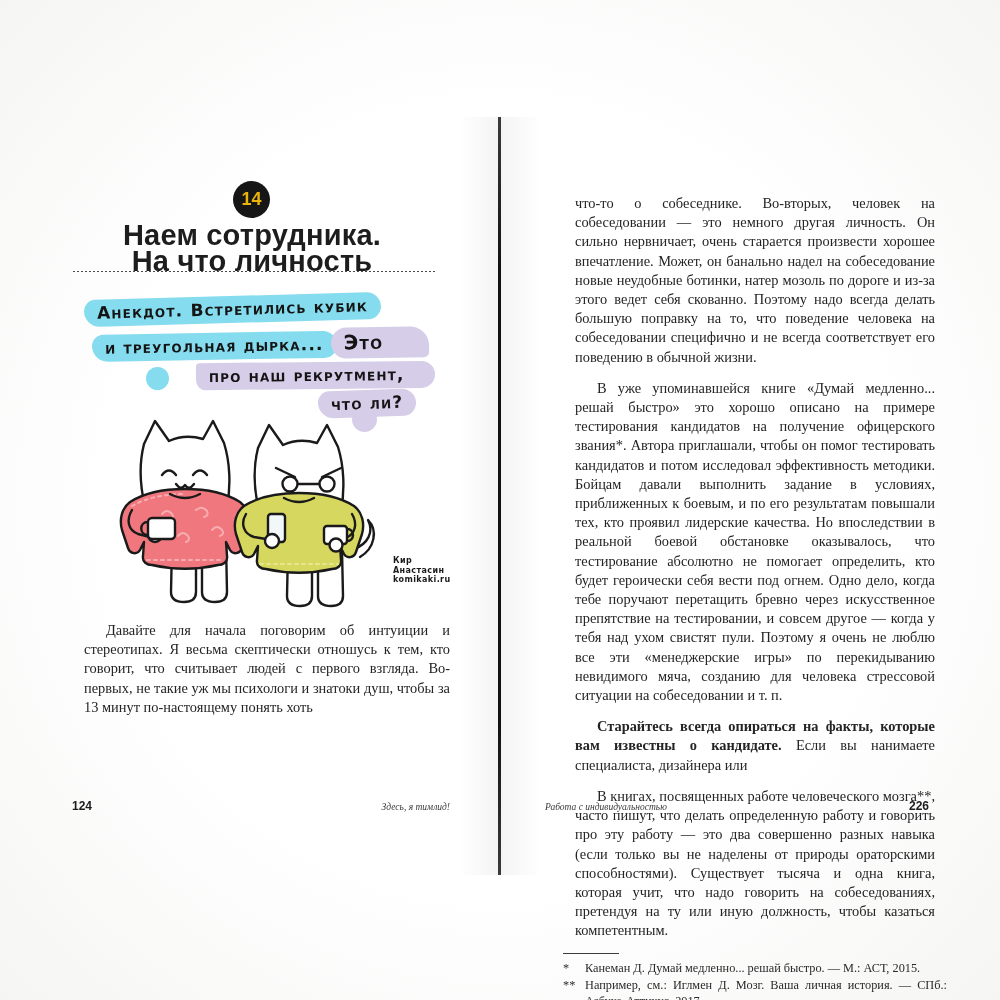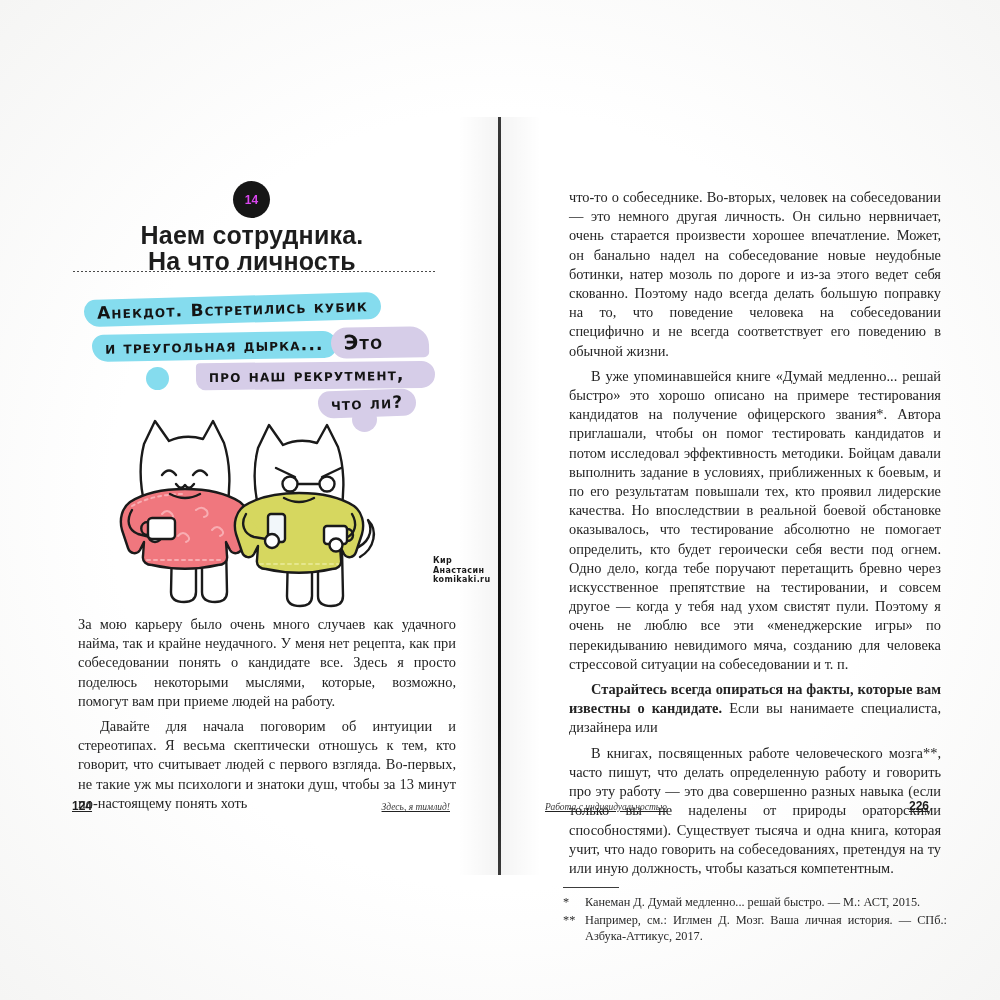--- a/index.html
+++ b/index.html
@@ -12,24 +12,24 @@
   
   .spine{position:absolute;left:498px;top:117px;width:3px;height:758px;
     background:linear-gradient(180deg,#3a3a3a,#111 20%,#111 80%,#3a3a3a);}
   .gutter-l{position:absolute;left:458px;top:117px;width:40px;height:758px;
     background:linear-gradient(90deg,rgba(0,0,0,0) ,rgba(0,0,0,0.045));}
   .gutter-r{position:absolute;left:501px;top:117px;width:40px;height:758px;
     background:linear-gradient(270deg,rgba(0,0,0,0) ,rgba(0,0,0,0.045));}
 
   
   .chapter-circle{position:absolute;left:233px;top:181px;width:37px;height:37px;
-    border-radius:50%;background:#161616;color:#d946ef;display:flex;align-items:center;
-    justify-content:center;font-family:"Liberation Sans",sans-serif;font-weight:700;font-size:12px;}
+    border-radius:50%;background:#161616;color:#eab308;display:flex;align-items:center;
+    justify-content:center;font-family:"Liberation Sans",sans-serif;font-weight:700;font-size:18px;}
   .chapter-title{position:absolute;left:62px;top:222px;width:380px;text-align:center;
-    font-family:"Liberation Sans",sans-serif;font-weight:700;font-size:25px;line-height:26px;
+    font-family:"Liberation Sans",sans-serif;font-weight:700;font-size:29px;line-height:26px;
     color:#1d1d1d;letter-spacing:.2px;}
   .dotted-rule{position:absolute;left:72px;top:270px;width:363px;height:3px;
     background-image:radial-gradient(circle,#4a4a4a 0.9px,transparent 1.1px);
     background-size:4px 3px;background-repeat:repeat-x;}
 
   
   .hand{position:absolute;font-family:"DejaVu Sans",sans-serif;font-weight:700;
     color:#141414;font-variant:small-caps;letter-spacing:1.2px;white-space:nowrap;}
   .hl{display:inline-block;padding:3px 13px 4px;border-radius:16px 20px 18px 22px;}
   .hl-blue{background:#85dcee;}
@@ -40,41 +40,41 @@
   .jl2 .hl-purple{margin-left:-6px;padding-right:46px;border-radius:18px 22px 6px 18px;}
   .jl3{left:196px;top:362px;font-size:17px;transform:rotate(-0.6deg);}
   .jl3 .hl-purple{padding-right:30px;border-radius:6px 20px 20px 14px;}
   .jl4{left:318px;top:390px;font-size:17px;transform:rotate(-2deg);}
   .dot{position:absolute;border-radius:50%;}
   .dot-blue{left:146px;top:367px;width:23px;height:23px;background:#85dcee;}
   .dot-purple{left:352px;top:407px;width:25px;height:25px;background:#d6cde8;}
 
   .cats{position:absolute;left:92px;top:414px;width:378px;height:202px;}
   .signature{position:absolute;left:393px;top:556px;font-family:"DejaVu Sans",sans-serif;
-    font-weight:700;font-size:8px;line-height:9.5px;color:#1a1a1a;letter-spacing:.4px;margin-left:40px;}
+    font-weight:700;font-size:8px;line-height:9.5px;color:#1a1a1a;letter-spacing:.4px;}
 
   
   .bodytext{position:absolute;font-size:14.4px;line-height:19.2px;text-align:justify;
     color:#242424;}
-  .bodytext p{margin:6px;}
+  .bodytext p{margin:12px;}
   .bodytext p.ind{text-indent:22px;}
   .left-body{left:72px;top:609px;width:390px;}
   .right-body{left:563px;top:182px;width:384px;}
   .lead-bold{font-weight:700;}
 
   
   .fn-rule{width:56px;border-top:1.4px solid #3c3c3c;margin:9px 0 7px;}
   .footnotes{font-size:12.3px;line-height:15.8px;color:#2a2a2a;text-align:justify;}
   .fnote{display:flex;margin-bottom:2px;}
   .fnote .mk{width:22px;flex:none;text-align:left;}
   .fnote .tx{flex:1;}
 
   
   .footer{position:absolute;top:799px;display:flex;justify-content:space-between;
-    align-items:baseline;text-decoration:underline;}
+    align-items:baseline;}
   .footer-left{left:72px;width:378px;}
   .footer-right{left:545px;width:384px;}
   .pgnum{font-family:"Liberation Sans",sans-serif;font-weight:700;font-size:12px;color:#1c1c1c;}
   .runhead{font-style:italic;font-size:9.5px;color:#3a3a3a;}
 </style>
 </head>
 <body>
 
 <div class="spine"></div>
 <div class="gutter-l"></div>
@@ -171,21 +171,20 @@
       <circle cx="244" cy="131" r="6.5" fill="#fff"></circle>
     </g>
   </svg>
 
   <div class="signature">
     <div>Кир Анастасин</div>
     <div>komikaki.ru</div>
   </div>
 
   <div class="bodytext left-body">
-    <p>За мою карьеру было очень много случаев как удачного найма, так и крайне неудачного. У меня нет рецепта, как при собеседовании понять о кандидате все. Здесь я просто поделюсь некоторыми мыслями, которые, возможно, помогут вам при приеме людей на работу.</p>
     <p class="ind">Давайте для начала поговорим об интуиции и стереотипах. Я весьма скептически отношусь к тем, кто говорит, что считывает людей с первого взгляда. Во-первых, не такие уж мы психологи и знатоки душ, чтобы за 13 минут по-настоящему понять хоть</p>
   </div>
 
   <div class="footer footer-left">
     <span class="pgnum">124</span>
     <span class="runhead">Здесь, я тимлид!</span>
   </div>
 </div>
 
 <div class="page">

